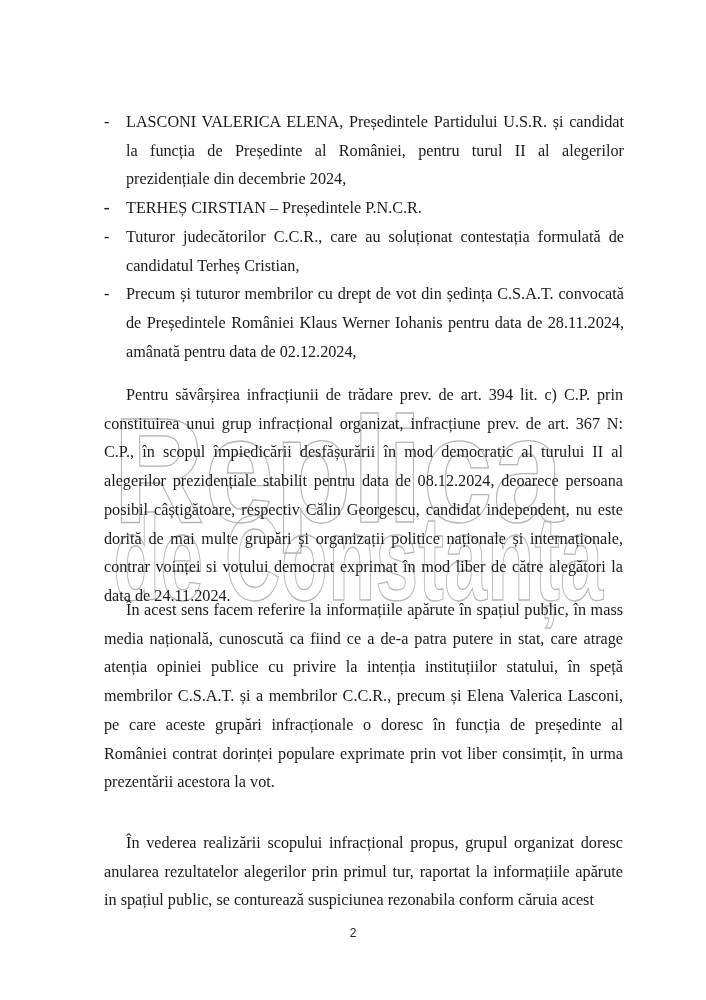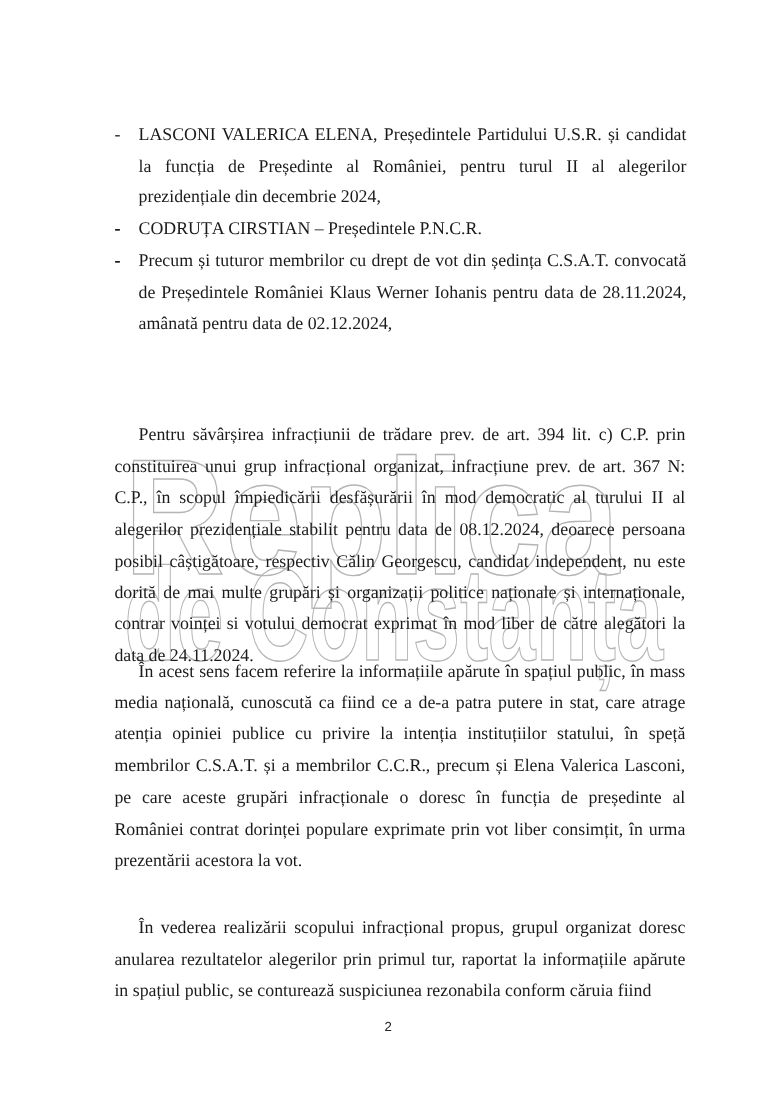--- a/index.html
+++ b/index.html
@@ -41,29 +41,30 @@
   <ul class="list">
     <li>
       <span class="dash">-</span>
       <span>LASCONI VALERICA ELENA, Președintele Partidului U.S.R. și candidat la funcția de Președinte al României, pentru turul II al alegerilor prezidențiale din decembrie 2024,</span>
     </li>
     <li>
       <span class="dash">-</span>
     </li>
     <li>
       <span class="dash">-</span>
-      <span>CODRUȚA CIRSTIAN – Președintele P.N.C.R.</span>
+      <span>TERHEȘ CIRSTIAN – Președintele P.N.C.R.</span>
     </li>
     <li>
       <span class="dash">-</span>
+      <span>Tuturor judecătorilor C.C.R., care au soluționat contestația formulată de candidatul Terheș Cristian,</span>
     </li>
     <li>
       <span class="dash">-</span>
       <span>Precum și tuturor membrilor cu drept de vot din ședința C.S.A.T. convocată de Președintele României Klaus Werner Iohanis pentru data de 28.11.2024, amânată pentru data de 02.12.2024,</span>
     </li>
   </ul>
 
   <p class="para" id="p1">Pentru săvârșirea infracțiunii de trădare prev. de art. 394 lit. c) C.P. prin constituirea unui grup infracțional organizat, infracțiune prev. de art. 367 N: C.P., în scopul împiedicării desfășurării în mod democratic al turului II al alegerilor prezidențiale stabilit pentru data de 08.12.2024, deoarece persoana posibil câștigătoare, respectiv Călin Georgescu, candidat independent, nu este dorită de mai multe grupări și organizații politice naționale și internaționale, contrar voinței si votului democrat exprimat în mod liber de către alegători la data de 24.11.2024.</p>
   <p class="para" id="p2">În acest sens facem referire la informațiile apărute în spațiul public, în mass media națională, cunoscută ca fiind ce a de-a patra putere in stat, care atrage atenția opiniei publice cu privire la intenția instituțiilor statului, în speță membrilor C.S.A.T. și a membrilor C.C.R., precum și Elena Valerica Lasconi, pe care aceste grupări infracționale o doresc în funcția de președinte al României contrat dorinței populare exprimate prin vot liber consimțit, în urma prezentării acestora la vot.</p>
-  <p class="para" id="p3">În vederea realizării scopului infracțional propus, grupul organizat doresc anularea rezultatelor alegerilor prin primul tur, raportat la informațiile apărute in spațiul public, se conturează suspiciunea rezonabila conform căruia fiind</p>
+  <p class="para" id="p3">În vederea realizării scopului infracțional propus, grupul organizat doresc anularea rezultatelor alegerilor prin primul tur, raportat la informațiile apărute in spațiul public, se conturează suspiciunea rezonabila conform căruia acest</p>
 
   <div class="pagenum">2</div>
 </div>
 
 </body></html>

